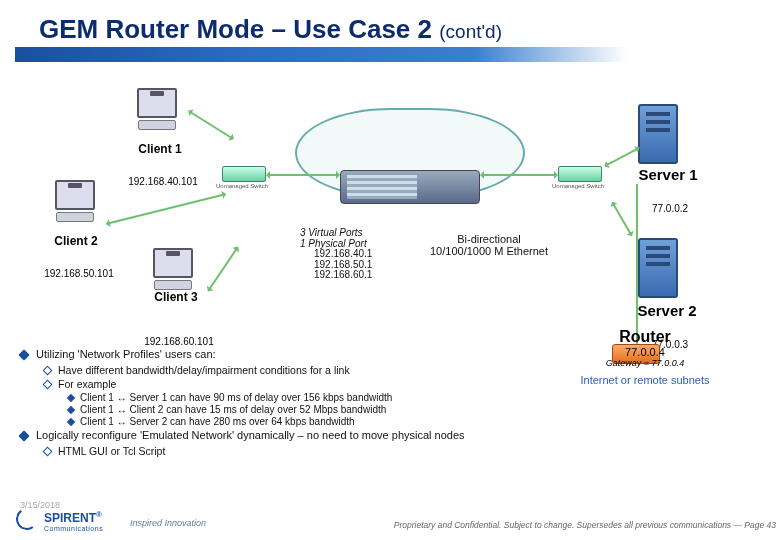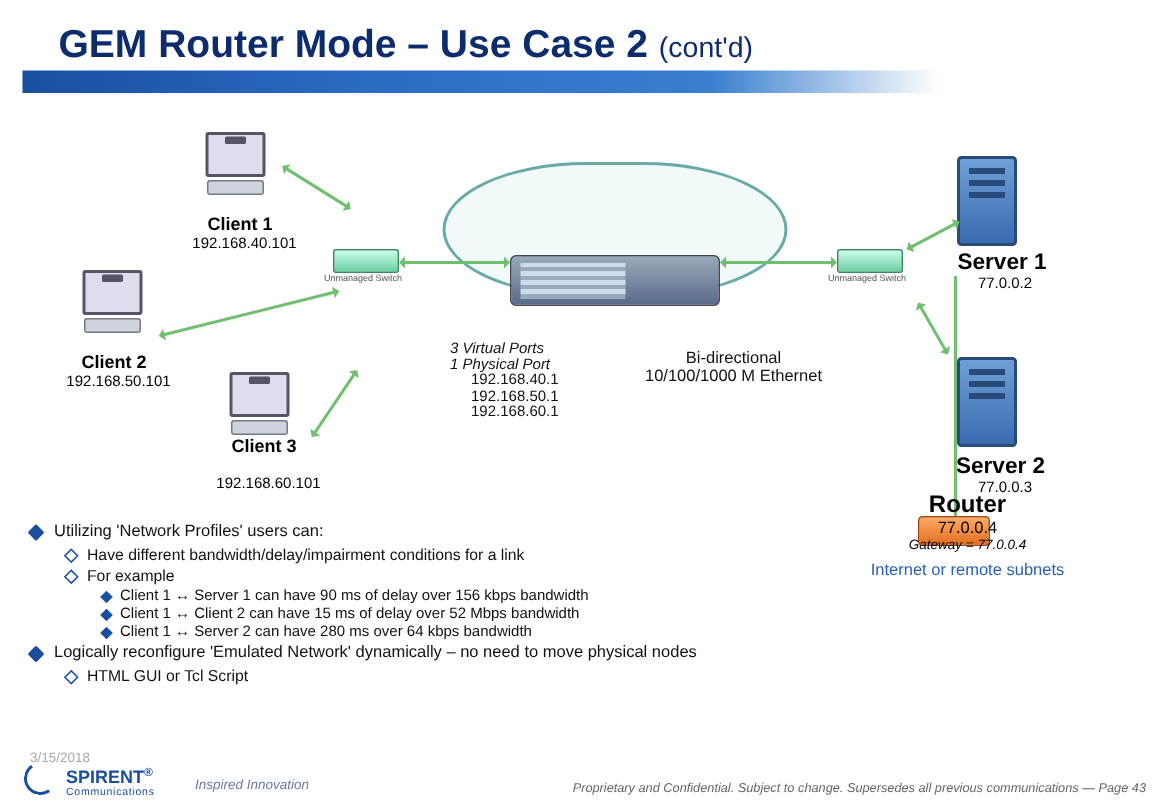--- a/index.html
+++ b/index.html
@@ -19,21 +19,21 @@
   .server::before { content:""; position:absolute; top:6px; left:6px; right:6px; height:4px; background:#2a4a7a; box-shadow:0 8px 0 #2a4a7a,0 16px 0 #2a4a7a; }
   .switch { position:absolute; width:44px; height:16px; background:linear-gradient(#cfe,#6ad0a0); border:1px solid #3a8a60; border-radius:2px; }
   .switch-lbl { position:absolute; font-size:6px; color:#555; }
   .cloud { position:absolute; width:230px; height:90px; left:295px; top:40px; }
   .cloud-body { position:absolute; inset:0; border:2px solid #6aa; border-radius:50%/60%; background:rgba(200,230,230,.25); }
   .cloud-txt { position:absolute; top:14px; left:0; right:0; text-align:center; font-size:11px; font-style:italic; color:#333; line-height:1.2; }
   .gem { position:absolute; left:340px; top:102px; width:140px; height:34px; background:linear-gradient(#9ab,#5a6a8a); border-radius:4px; border:1px solid #445; }
   .gem::after { content:""; position:absolute; top:4px; left:6px; width:70px; height:24px; background:repeating-linear-gradient(#cde,#cde 3px,#9ab 3px,#9ab 6px); }
   .router { position:absolute; width:48px; height:20px; background:linear-gradient(#fa6,#e07020); border:1px solid #a04a10; border-radius:3px; }
   .node-lbl { position:absolute; font-size:12px; font-weight:bold; color:#000; text-align:center; }
-  .ip { position:absolute; font-size:10px; color:#000; text-align:center; }
+  .ip { position:absolute; font-size:10px; color:#000; text-align:center;margin-top:19px; }
   .tiny { font-size:8px; color:#222; line-height:1.05; }
   .note { position:absolute; font-size:10px; color:#111; font-style:italic; }
   .arrow-g { position:absolute; height:2px; background:#6fbf6f; }
   .arrow-g::after { content:""; position:absolute; right:-6px; top:-3px; border:4px solid transparent; border-left-color:#6fbf6f; }
   .arrow-gl::before { content:""; position:absolute; left:-6px; top:-3px; border:4px solid transparent; border-right-color:#6fbf6f; }
   .vlink { position:absolute; width:2px; background:#6fbf6f; }
   .bullets { position:absolute; top:348px; left:20px; right:40px; font-size:11px; color:#111; }
   .b1 { display:flex; margin-bottom:4px; }
   .b1 .sq { flex:0 0 auto; width:8px; height:8px; background:#1a4fa0; margin:3px 8px 0 0; transform:rotate(45deg); border-radius:1px; }
   .b2 { display:flex; margin:2px 0 2px 24px; font-size:10.5px; }
@@ -44,21 +44,21 @@
   .router-box { position:absolute; left:560px; top:328px; width:170px; text-align:center; font-size:12px; }
   .router-box .hd { font-size:16px; font-weight:bold; }
   .router-box .gw { font-size:9px; font-style:italic; }
   .router-box .inet { margin-top:6px; font-size:11px; color:#2a5fb0; line-height:1.15; }
   .date { position:absolute; left:20px; bottom:30px; font-size:9px; color:#aaa; }
   .logo { position:absolute; left:44px; bottom:8px; font-size:12px; font-weight:bold; color:#1a4fa0; font-family:Arial; }
   .logo .reg { font-size:8px; vertical-align:super; }
   .logo .c { display:block; font-size:7px; color:#1a4fa0; font-weight:normal; letter-spacing:.5px; }
   .swirl { position:absolute; left:16px; bottom:10px; width:22px; height:22px; border:2px solid #1a4fa0; border-radius:50%; border-right-color:transparent; border-top-color:transparent; transform:rotate(10deg); }
   .tag { position:absolute; left:130px; bottom:12px; font-size:9px; color:#6a7aa0; font-style:italic; }
-  .footer { position:absolute; right:16px; bottom:10px; font-size:8.5px; color:#666; font-style:italic;margin-left:32px; }
+  .footer { position:absolute; right:4px; bottom:10px; font-size:8.5px; color:#666; font-style:italic;margin-left:32px; }
 </style>
 </head>
 <body>
 
 <div class="slide">
 
   <div class="title-bar">
     <div class="title">
       <span>GEM Router Mode – Use Case 2 </span><span class="sub">(cont'd)</span>
     </div>

